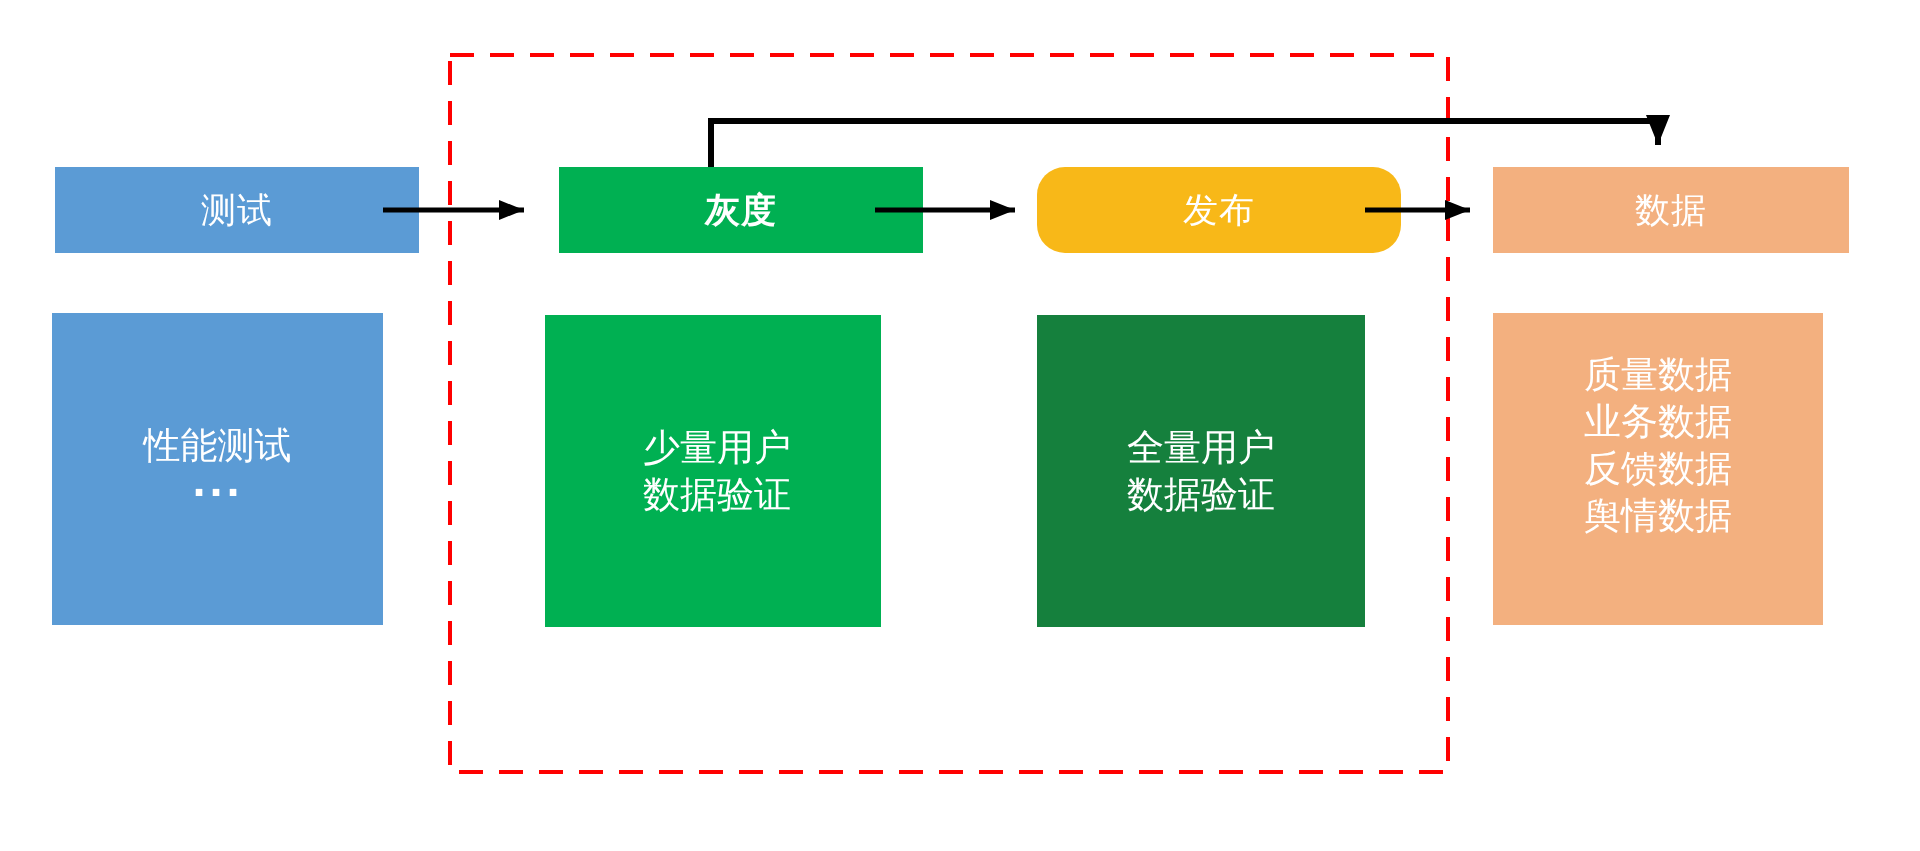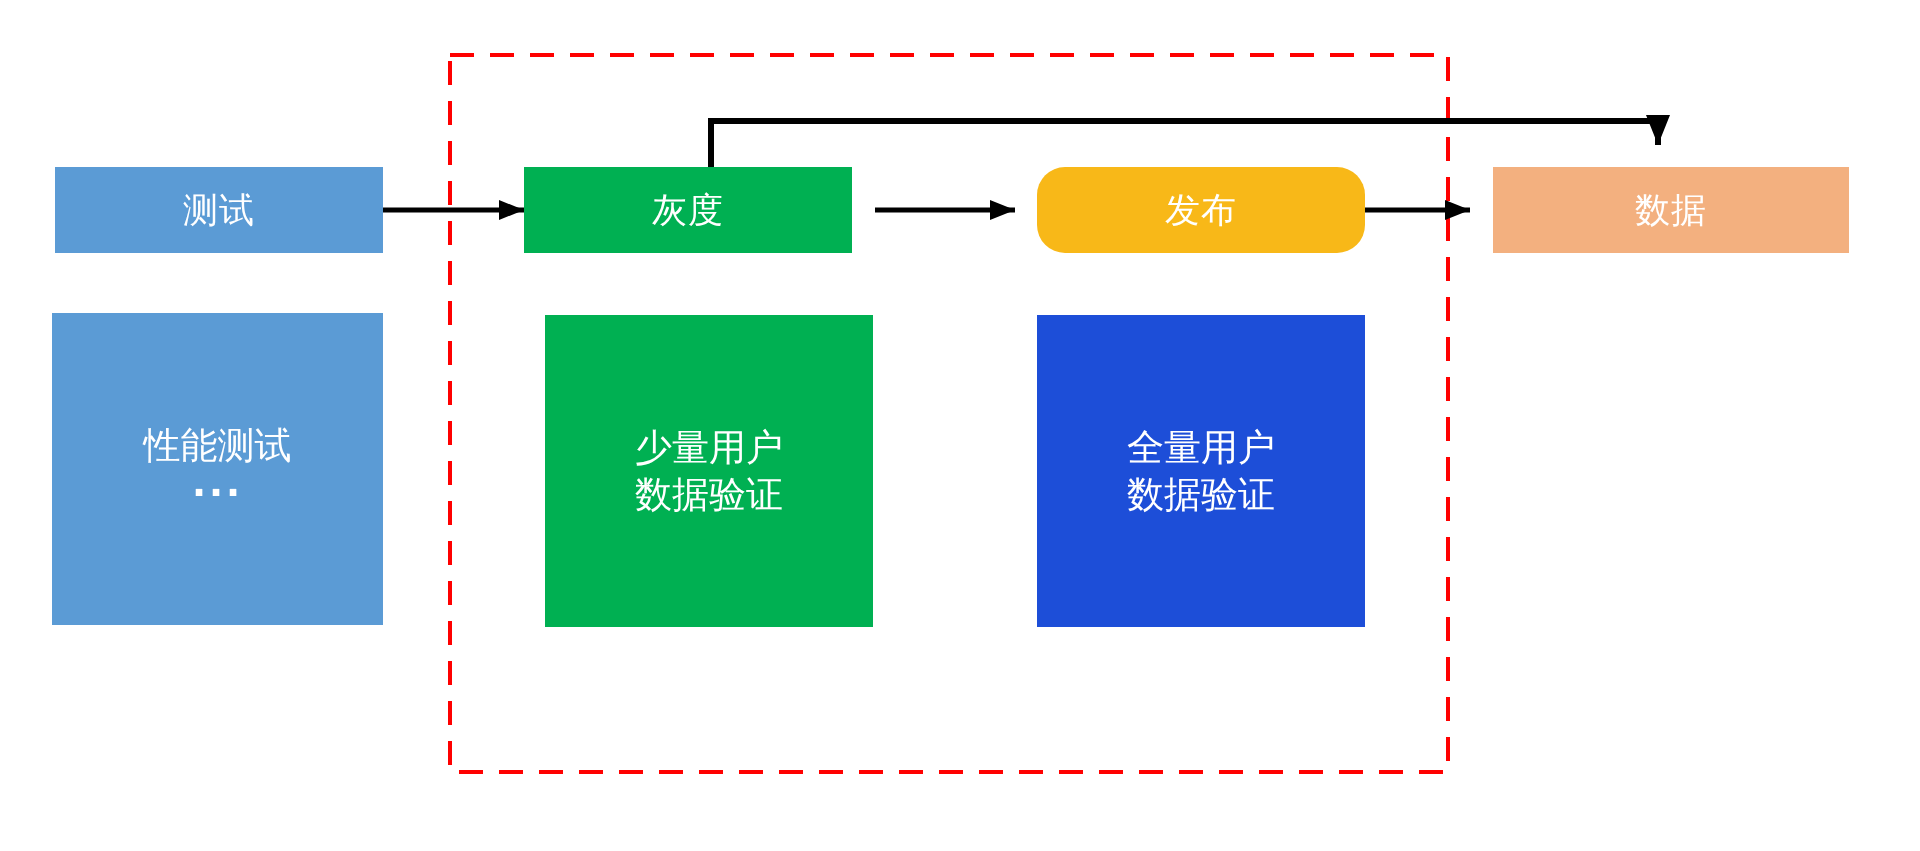--- a/index.html
+++ b/index.html
@@ -19,36 +19,36 @@
     position: absolute;
     color: #ffffff;
     display: flex;
     flex-direction: column;
     align-items: center;
     justify-content: center;
     text-align: center;
   }
   .label-box {
     height: 86px;
-    width: 328px;
+    width: 364px;
     top: 167px;
     font-size: 35px;
     letter-spacing: 1px;
   }
   .detail-box {
     width: 328px;
     height: 312px;
     top: 313px;
     font-size: 37px;
     line-height: 47px;
   }
   .pos-test-label   { left: 55px;  }
   .pos-test-detail  { left: 52px; width: 331px; }
-  .pos-gray-label   { left: 524px; }
-  .pos-gray-detail  { left: 545px; top: 315px; }
+  .pos-gray-label   { left: 559px; font-weight: bold; }
+  .pos-gray-detail  { left: 545px; top: 315px; padding-left: 8px; }
   .pos-release-label  { left: 1037px; border-radius: 28px; }
   .pos-release-detail { left: 1037px; top: 315px; }
   .pos-data-label   { left: 1493px; width: 356px; }
   .pos-data-detail  { left: 1493px; width: 330px; }
   .pos-data-detail .detail-lines { transform: translateY(-24px); }
   .detail-line { display: block; }
   .dots-line {
     font-weight: bold;
     letter-spacing: 3px;
     font-family: "DejaVu Sans", sans-serif;
@@ -83,29 +83,37 @@
   <div class="box detail-box pos-gray-detail" style="background-color: rgb(0, 176, 82);">
     <span class="detail-lines">
       <span class="detail-line">少量用户</span>
       <span class="detail-line">数据验证</span>
     </span>
   </div>
 
   <div class="box label-box pos-release-label" style="background-color: rgb(248, 184, 24);">
     <span>发布</span>
   </div>
-  <div class="box detail-box pos-release-detail" style="background-color: #1d4ed8;">
+  <div class="box detail-box pos-release-detail" style="background-color: #15803d;">
     <span class="detail-lines">
       <span class="detail-line">全量用户</span>
       <span class="detail-line">数据验证</span>
     </span>
   </div>
 
   <div class="box label-box pos-data-label" style="background-color: rgb(243, 176, 127);">
     <span>数据</span>
+  </div>
+  <div class="box detail-box pos-data-detail" style="background-color: rgb(243, 176, 127);">
+    <span class="detail-lines">
+      <span class="detail-line">质量数据</span>
+      <span class="detail-line">业务数据</span>
+      <span class="detail-line">反馈数据</span>
+      <span class="detail-line">舆情数据</span>
+    </span>
   </div>
 
   <svg class="overlay" viewBox="0 0 1920 851">
     <defs>
       <marker id="arrowhead" viewBox="0 0 10 8" refX="10" refY="4" markerWidth="5" markerHeight="4" orient="auto">
         <path d="M0,0 L10,4 L0,8 Z" fill="#000000"></path>
       </marker>
     </defs>
 
     <rect x="450" y="55" width="998" height="717" fill="none" stroke-width="4" stroke-dasharray="24 16" stroke="#FF0000"></rect>

